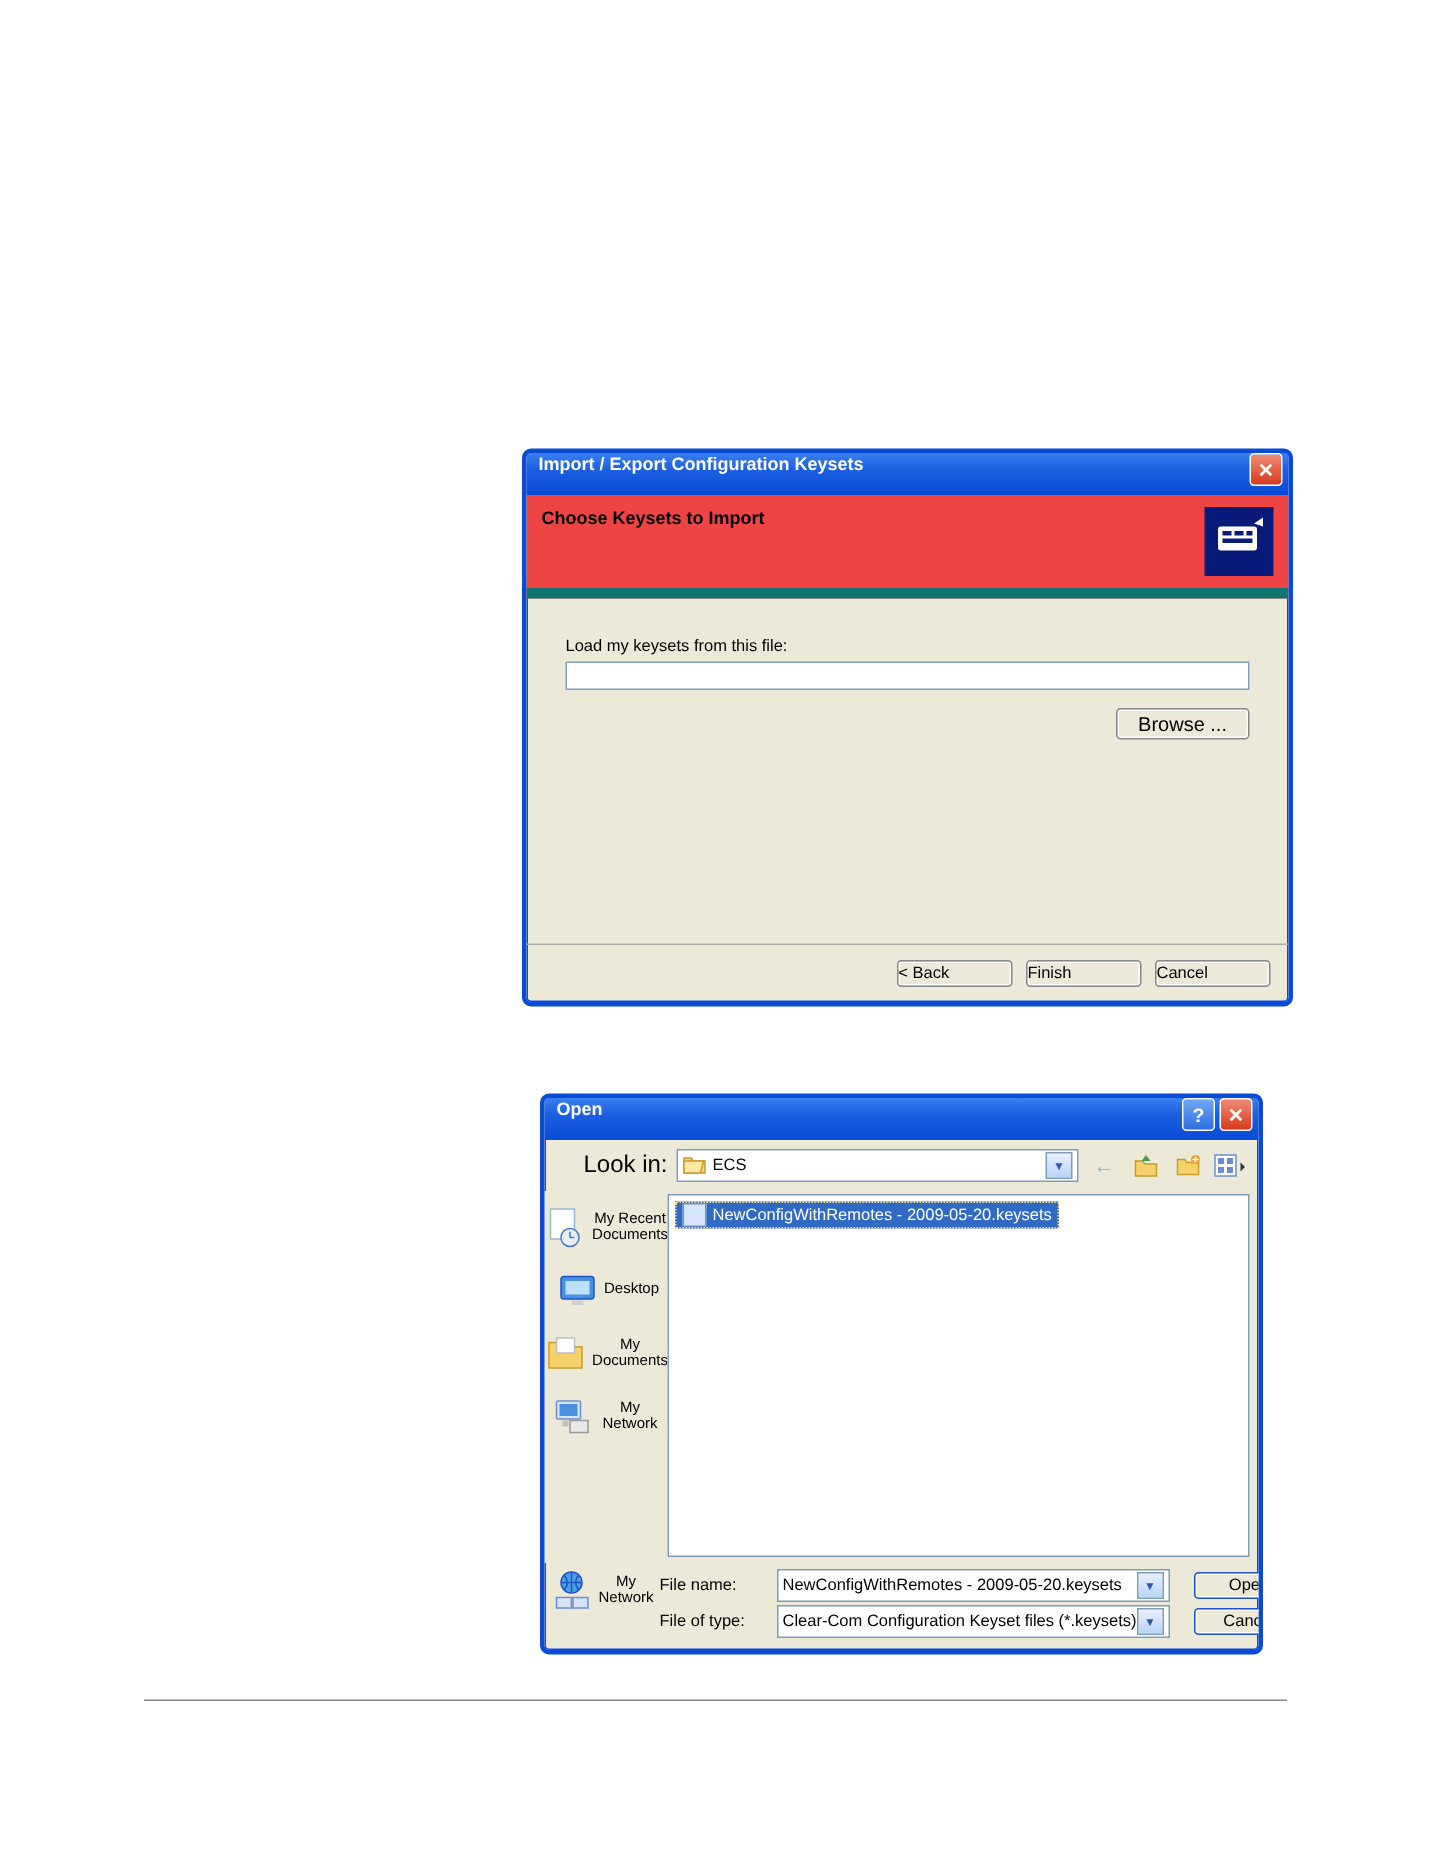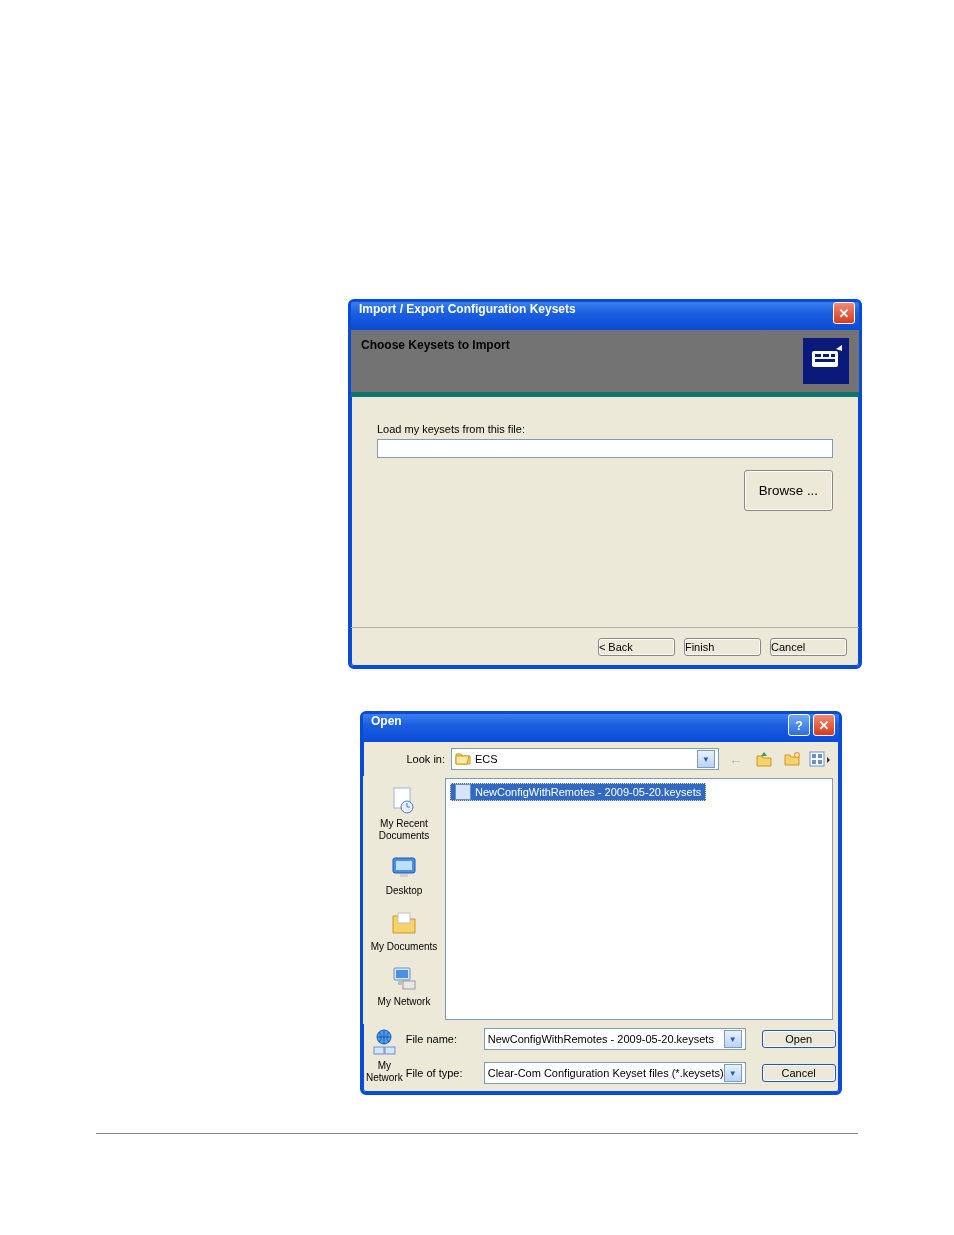--- a/index.html
+++ b/index.html
@@ -2,44 +2,44 @@
 <html><head>
 <meta charset="utf-8">
 <style>
 html,body{margin:0;padding:0;background:#fff;font-family:Tahoma,Arial,sans-serif;font-size:11px;color:#000}
 .page{width:954px;height:1235px;position:relative;background:#fff}
 .dlg{position:absolute;border:3px solid #0a4bd6;border-radius:6px;background:#ece9d8;overflow:hidden;box-shadow:0 0 0 1px #0a4bd6 inset}
 .titlebar{height:28px;background:linear-gradient(180deg,#3a7ff0 0%,#1b5fe0 40%,#0a4bd6 100%);display:flex;padding:0 4px 0 8px;color:#fff;font-weight:bold;font-size:12px}
 .titlebar .spacer{flex:1}
 .closebtn{width:20px;height:20px;background:linear-gradient(180deg,#f08b75,#d83a1c);border:1px solid #fff;border-radius:3px;display:flex;align-items:center;justify-content:center;color:#fff;font-weight:bold;font-size:13px;line-height:1}
 .helpbtn{width:20px;height:20px;background:linear-gradient(180deg,#6fa9f5,#2f6de0);border:1px solid #fff;border-radius:3px;display:flex;align-items:center;justify-content:center;color:#fff;font-weight:bold;font-size:13px;line-height:1;margin-right:3px}
-.d1-head{background:#737373;border-bottom:5px solid #0f766e;padding:8px 10px;display:flex;align-items:flex-start}
+.d1-head{background:#ef4444;border-bottom:7px solid #0f766e;padding:8px 10px;display:flex;align-items:flex-start}
 .d1-head .heading{font-weight:bold;font-size:12px}
 .d1-head .icon{margin-left:auto;width:46px;height:46px;background:#0a1a7a;display:flex;align-items:center;justify-content:center}
 .d1-body{padding:26px 26px 12px 26px;height:192px}
 .d1-label{font-size:11px;margin-bottom:4px}
 .textin{width:100%;height:19px;border:1px solid #7f9db9;background:#fff;box-sizing:border-box;padding:1px 3px}
-.browsebtn{float:right;margin-top:12px;padding:12px 14px;border:1px solid #888;background:#ece9d8;border-radius:3px;box-shadow:inset 0 0 0 1px #fff}
+.browsebtn{float:right;margin-top:12px;padding:2px 14px;border:1px solid #888;background:#ece9d8;border-radius:3px;box-shadow:inset 0 0 0 1px #fff}
 .d1-footer{border-top:1px solid #b0b0b0;padding:10px 12px;text-align:right}
 .btn{display:inline-block;padding:2px 0;width:75px;text-align:left;border:1px solid #888;background:#ece9d8;border-radius:3px;margin-left:6px;box-shadow:inset 0 0 0 1px #fff}
 .d2-toolbar{display:flex;align-items:center;padding:6px 8px;gap:6px}
-.d2-labelcol{width:74px;text-align:right;font-size:11px}
+.d2-labelcol{width:74px;text-align:right;font-size:16px}
 .lookin-sel{flex:1;height:20px;border:1px solid #7f9db9;background:#ffffff;display:flex;align-items:center;padding:0 3px;gap:4px}
 .lookin-sel .dd{margin-left:auto;width:16px;height:16px;background:linear-gradient(180deg,#e8f0fe,#b8d4f8);border:1px solid #7f9db9;display:flex;align-items:center;justify-content:center;font-size:8px;color:#2a5ab0}
 .nav-ico{width:22px;height:22px;display:flex;align-items:center;justify-content:center;font-size:14px}
 .d2-main{display:flex;height:248px}
 .places{width:82px;background:#ece9d8;display:flex;flex-direction:column;align-items:center;padding:4px 0;gap:2px}
-.place{display:flex;flex-direction:column;align-items:center;gap:2px;padding:4px 3px;font-size:10px;text-align:center;line-height:1.15}
+.place{display:flex;align-items:center;gap:2px;padding:4px 3px;font-size:10px;text-align:center;line-height:1.15}
 .place .pi{width:32px;height:32px;display:flex;align-items:center;justify-content:center}
 .filelist{flex:1;margin:2px 6px 4px 0;border:1px solid #7f9db9;background:#fff;padding:4px}
 .fileitem{display:inline-flex;align-items:center;gap:4px;background:#316ac5;color:#fff;border:1px dotted #ffe27a;padding:0 4px;font-size:11px;height:16px}
 .fileitem .fi-ico{width:14px;height:14px;background:#d7e5fa;border:1px solid #6b8fce;display:inline-block}
 .d2-bottom{display:flex;padding:2px 8px 2px 0}
 .d2-bottom-left{width:82px;display:flex;flex-direction:column;align-items:center;font-size:10px}
-.d2-bottom-right{flex:1;display:flex;flex-direction:column;gap:12px;padding:2px 0 6px 0}
+.d2-bottom-right{flex:1;display:flex;flex-direction:column;gap:2px;padding:2px 0 6px 0}
 .row{display:flex;align-items:center;gap:8px}
 .row .rlabel{width:70px;font-size:11px}
 .combo{flex:1;height:20px;border:1px solid #7f9db9;background:#fff;display:flex;align-items:center;padding:0 3px}
 .combo .dd{margin-left:auto;width:16px;height:16px;background:linear-gradient(180deg,#e8f0fe,#b8d4f8);border:1px solid #7f9db9;display:flex;align-items:center;justify-content:center;font-size:8px;color:#2a5ab0}
 .obtn{width:72px;text-align:center;padding:2px 0;border:1px solid #1e56c8;background:#ece9d8;border-radius:3px;box-shadow:inset 0 0 0 1px #fff;margin-left:8px}
 hr.ft{position:absolute;left:96px;right:96px;bottom:96px;border:none;border-top:1px solid #888}
 </style>
 </head>
 <body>
 
@@ -70,21 +70,21 @@
       <button class="browsebtn">Browse ...</button>
       <div style="clear:both"></div>
     </div>
     <div class="d1-footer">
       <span class="btn">&lt; Back</span>
       <span class="btn">Finish</span>
       <span class="btn">Cancel</span>
     </div>
   </div>
 
-  <div class="dlg" style="left:360px;top:711px;width:476px">
+  <div class="dlg" style="left:360px;top:729px;width:476px">
     <div class="titlebar">
       <span>Open</span>
       <span class="spacer"></span>
       <span class="helpbtn">?</span>
       <span class="closebtn">✕</span>
     </div>
     <div class="d2-toolbar">
       <div class="d2-labelcol">Look in:</div>
       <div class="lookin-sel">
         <span><svg width="16" height="14" viewBox="0 0 16 14">

